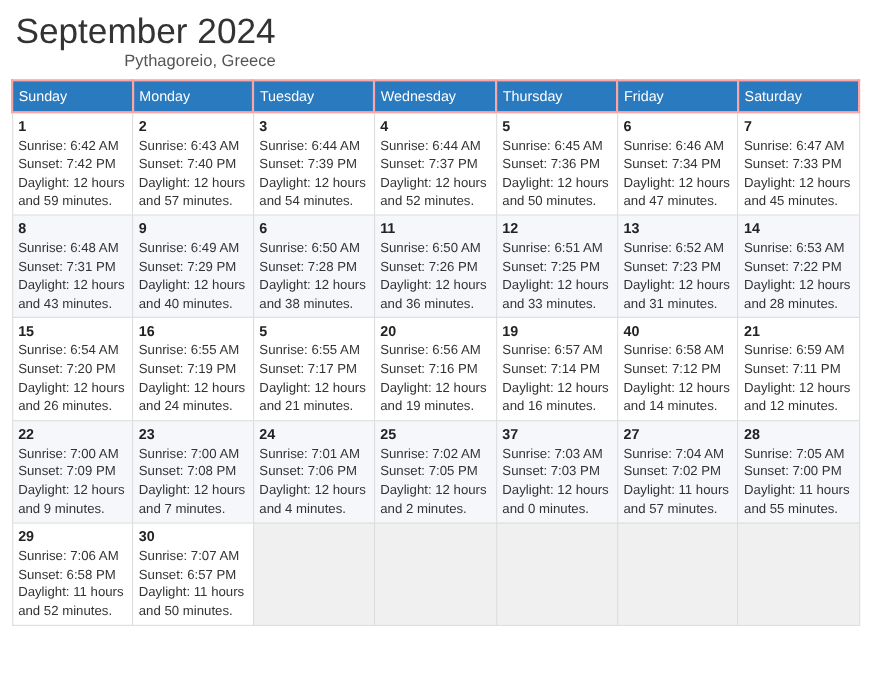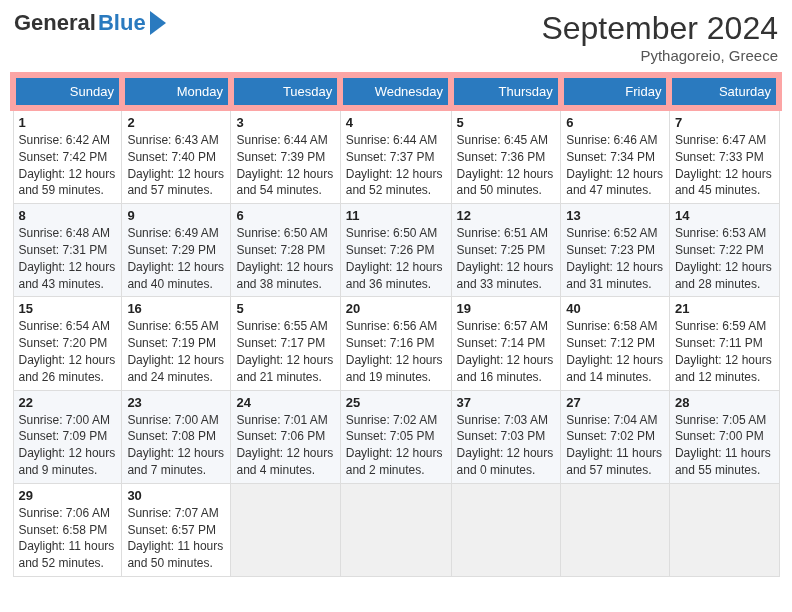--- a/index.html
+++ b/index.html
@@ -36,24 +36,24 @@
     }
     .calendar {
       width: 100%;
       border-collapse: collapse;
       font-size: 11px;
     }
     .calendar thead th {
       background: #2a7abf;
       color: #fff;
       padding: 6px 5px;
-      text-align: right;
+      text-align: left;
       font-size: 13px;
       font-weight: normal;
-      border: 6px solid #fca5a5;
+      border: 2px solid #fca5a5;
     }
     .calendar tbody td {
       border: 1px solid #ddd;
       vertical-align: top;
       padding: 4px 5px;
       width: 113px;
       min-height: 80px;
       background: #fff;
     }
     .calendar tbody tr:nth-child(even) td {
@@ -89,27 +89,20 @@
       border-bottom: 12px solid transparent;
       border-left: 16px solid #2a7abf;
       margin-left: 2px;
       vertical-align: middle;
     }
   </style>
 </head>
 <body>
 
 <div class="header">
-  <div class="logo">
-    <div class="logo-wrapper">
-      <span class="logo-name-part1">General</span>
-      <span class="logo-name-part2">Blue</span>
-      <span class="logo-arrow"></span>
-    </div>
-  </div>
   <div class="title-block">
     <div class="month-year">September 2024</div>
     <div class="location">Pythagoreio, Greece</div>
   </div>
 </div>
 
 <table class="calendar">
   <thead>
     <tr>
     <th>Sunday</th>

